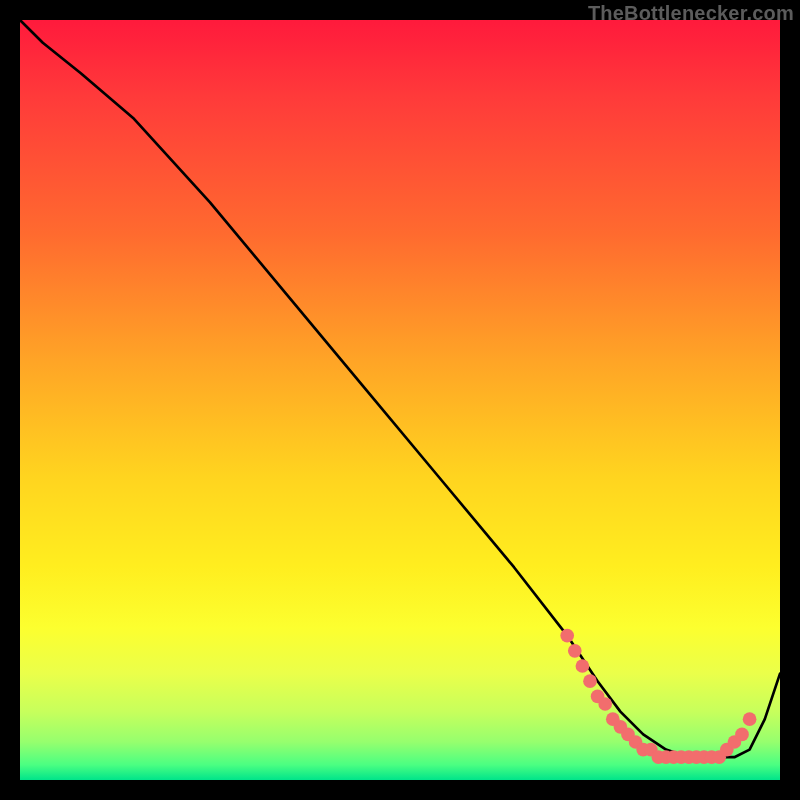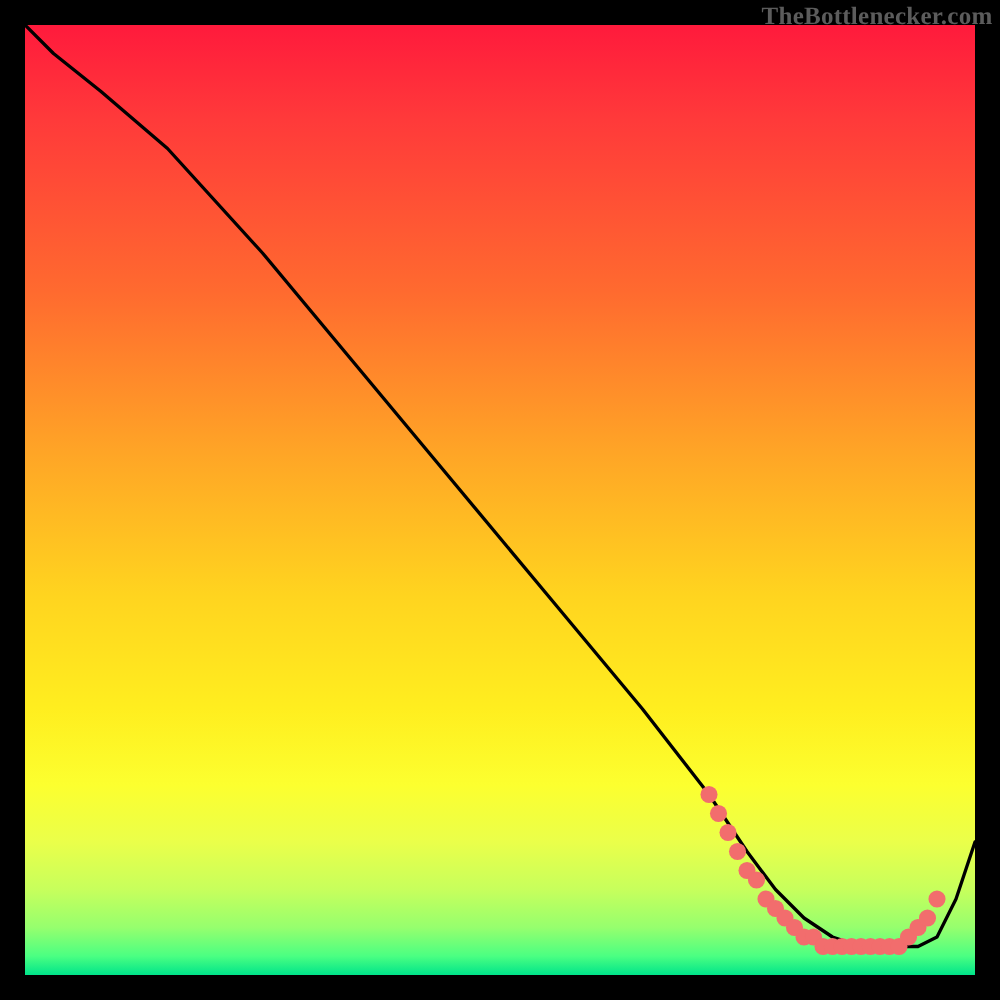--- a/index.html
+++ b/index.html
@@ -9,21 +9,20 @@
     height: 800px;
     background: #000000;
     overflow: hidden;
     font-family: Arial, Helvetica, sans-serif;
   }
   .frame {
     position: relative;
     width: 800px;
     height: 800px;
     background: #000000;
-    font-family: Liberation Serif, serif;
   }
   .plot-area {
     position: absolute;
     left: 20px;
     top: 20px;
     width: 760px;
     height: 760px;
     
     background: linear-gradient(
       to bottom,

